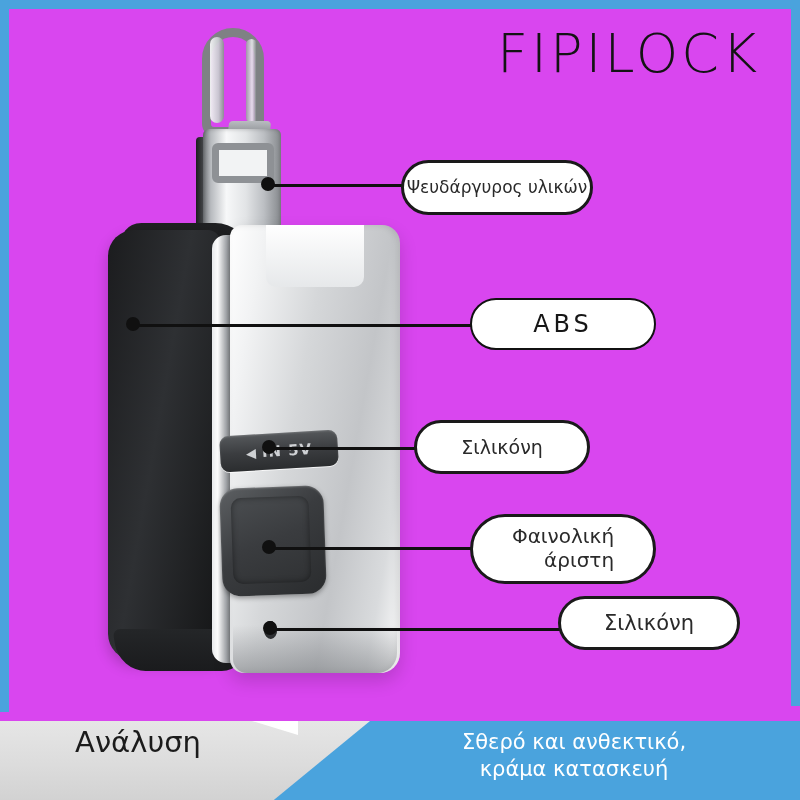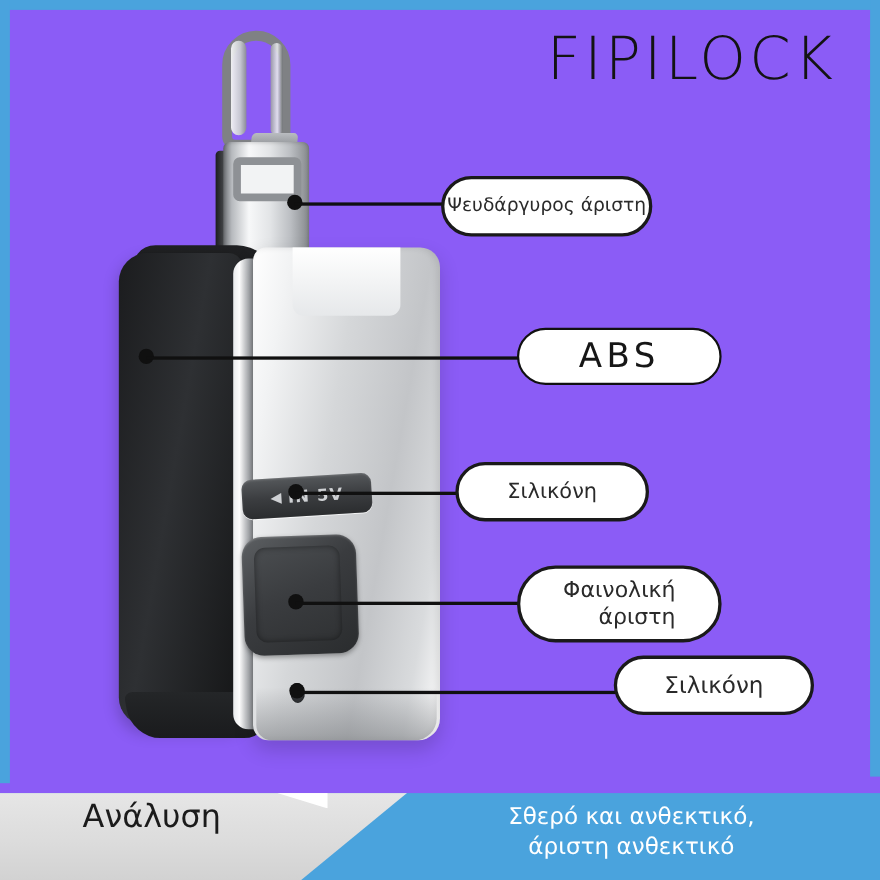--- a/index.html
+++ b/index.html
@@ -11,21 +11,21 @@
     width: 800px;
     height: 800px;
     font-family: "DejaVu Sans", sans-serif;
     overflow: hidden;
   }
 
   #canvas {
     position: relative;
     width: 800px;
     height: 800px;
-    background: #8b5cf6;
+    background: #d946ef;
     overflow: hidden;
   }
 
   
   .frame-edge {
     position: absolute;
     background: #4aa3dd;
   }
   .frame-top   { left: 0;   top: 0;   width: 800px; height: 9px; }
   .frame-left  { left: 0;   top: 0;   width: 9px;   height: 712px; }
@@ -303,21 +303,21 @@
     box-sizing: border-box;
     text-align: center;
     color: #2a2a2a;
     line-height: 1.18;
     font-family: "DejaVu Sans", sans-serif;
   }
   .pill-thin { border-width: 2px; border-color: #111; }
 
   .pill-zinc  { left: 401px; top: 160px; width: 192px; height: 55px; font-size: 17px; }
   .pill-abs   { left: 470px; top: 298px; width: 186px; height: 52px;
-                font-size: 31px; letter-spacing: 4px; color: #161616; }
+                font-size: 24px; letter-spacing: 4px; color: #161616; }
   .pill-sil1  { left: 414px; top: 420px; width: 176px; height: 54px; font-size: 19px; }
   .pill-resin { left: 470px; top: 514px; width: 186px; height: 70px; font-size: 20px; text-align: right; }
   .pill-sil2  { left: 558px; top: 596px; width: 182px; height: 54px; font-size: 21px; }
 
   
   #banner {
     position: absolute;
     left: 0;
     bottom: 0;
     width: 723px;
@@ -411,21 +411,21 @@
     </div>
 
     <div class="sensor-bezel"></div>
     <div class="sensor-pad"></div>
     <div class="reset-hole"></div>
   </div>
 
   <div class="leader-dot" style="left:261px; top:177px;"></div>
   <div class="leader" style="left:268px; top:184px; width:136px;"></div>
   <div class="pill pill-zinc">
-    <span>Ψευδάργυρος άριστη</span>
+    <span>Ψευδάργυρος υλικών</span>
   </div>
 
   <div class="leader-dot" style="left:126px; top:317px;"></div>
   <div class="leader" style="left:133px; top:324px; width:340px;"></div>
   <div class="pill pill-abs pill-thin">
     <span>ABS</span>
   </div>
 
   <div class="leader-dot" style="left:262px; top:440px;"></div>
   <div class="leader" style="left:269px; top:447px; width:148px;"></div>
@@ -450,17 +450,17 @@
 
   <div id="banner">
     <div class="banner-blue"></div>
     <div class="banner-grey"></div>
     <div class="banner-grey-tip"></div>
     <div id="banner-left-text">
       <div>Ανάλυση</div>
     </div>
     <div id="banner-right-text">
       <div>Σθερό και ανθεκτικό,</div>
-      <div>άριστη ανθεκτικό</div>
+      <div>κράμα κατασκευή</div>
     </div>
   </div>
 
 </div>
 
 </body></html>

